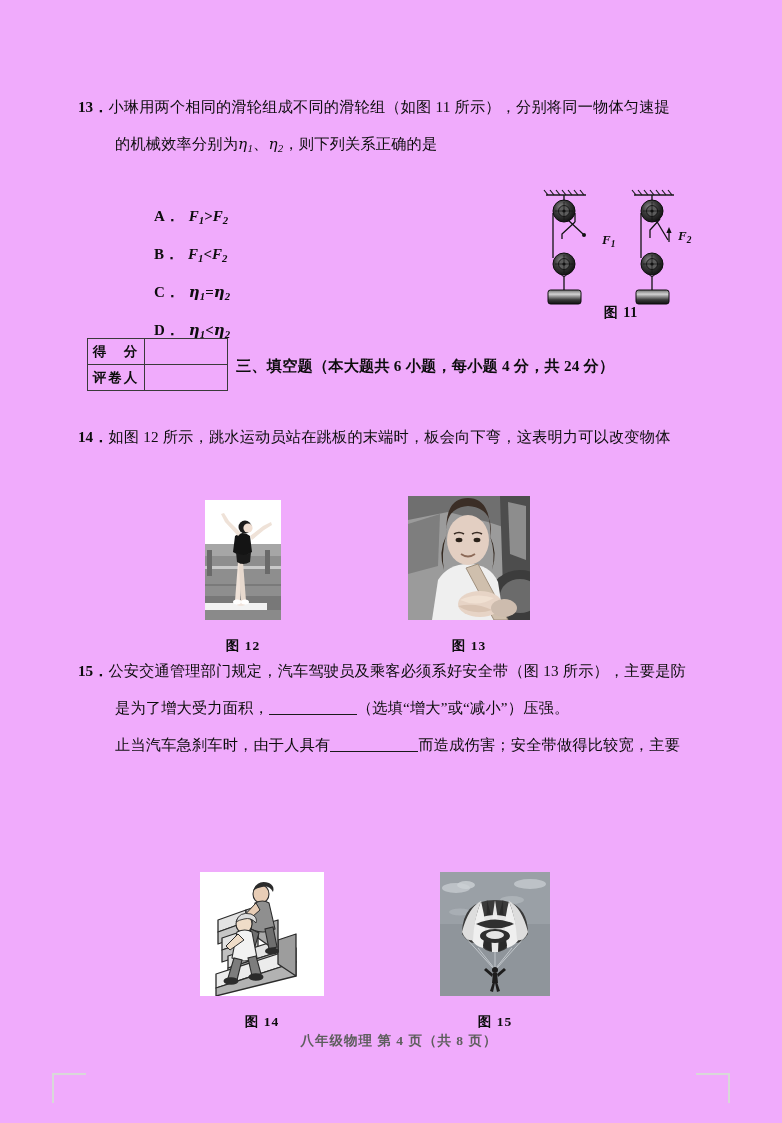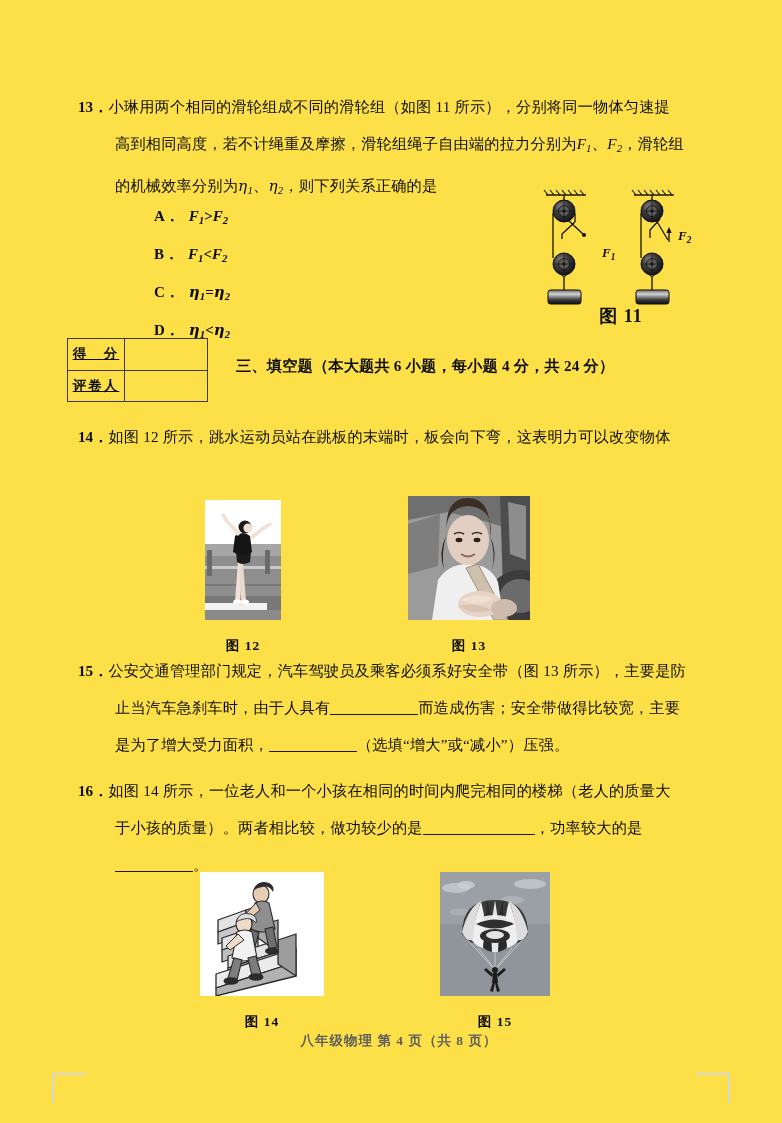--- a/index.html
+++ b/index.html
@@ -10,21 +10,21 @@
     background: #ffffff;
     font-family: "Liberation Serif", "DejaVu Serif", serif;
     color: #0d0d0d;
     position: relative;
     overflow: hidden;
   }
 
   .page {
     position: absolute;
     inset: 0;
-    background: #fde047;
+    background: #f0abfc;
   }
 
   
   .corner-mark {
     position: absolute;
     width: 34px;
     height: 30px;
     border-color: #d8d8d8;
     border-style: solid;
   }
@@ -72,28 +72,27 @@
     line-height: 34px;
     white-space: nowrap;
     font-weight: bold;
   }
   .opt-label { font-weight: bold; margin-right: 9px; }
   .opt-expr { font-weight: bold; }
 
   
   .score-box {
     position: absolute;
-    left: 67px;
+    left: 87px;
     top: 338px;
     width: 141px;
-    height: 64px;
+    height: 53px;
     border: 1.4px solid #3a3a3a;
     display: flex;
     flex-direction: column;
-    text-decoration: underline;
   }
   .score-row {
     flex: 1;
     display: flex;
     align-items: stretch;
   }
   .score-row + .score-row { border-top: 1.4px solid #3a3a3a; }
   .score-label {
     width: 57px;
     border-right: 1.4px solid #3a3a3a;
@@ -146,23 +145,20 @@
 <body>
 
 <div class="page">
 
   <div class="corner-mark corner-bl"></div>
   <div class="corner-mark corner-br"></div>
 
   <div class="question" style="top: 88px;">
     <span class="q-line">
       <span class="q-num">13．</span><span>小琳用两个相同的滑轮组成不同的滑轮组（如图 11 所示），分别将同一物体匀速提</span>
-    </span>
-    <span class="q-line indent">
-      <span>高到相同高度，若不计绳重及摩擦，滑轮组绳子自由端的拉力分别为</span><span class="mvar">F</span><span class="msub">1</span><span>、</span><span class="mvar">F</span><span class="msub">2</span><span>，滑轮组</span>
     </span>
     <span class="q-line indent">
       <span>的机械效率分别为</span><span class="eta">η</span><span class="msub">1</span><span>、</span><span class="eta">η</span><span class="msub">2</span><span>，则下列关系正确的是</span>
     </span>
   </div>
 
   <div class="options" style="top: 199px; margin-left: 44px;">
     <div class="opt">
       <span class="opt-label">A．</span><span class="opt-expr"><span class="mvar">F</span><span class="msub">1</span><span>&gt;</span><span class="mvar">F</span><span class="msub">2</span></span>
     </div>
@@ -256,27 +252,27 @@
         <circle cx="124" cy="78" r="5.5" fill="#5c5c5c" stroke="#0d0d0d" stroke-width="0.8"></circle>
         <circle cx="124" cy="78" r="1.6" fill="#111"></circle>
         <line x1="115" y1="78" x2="133" y2="78" stroke="#111" stroke-width="0.7"></line>
         <line x1="124" y1="69" x2="124" y2="87" stroke="#111" stroke-width="0.7"></line>
         <path d="M121 88 q3 5 6 0" stroke="#111" stroke-width="1.2" fill="none"></path>
         <line x1="124" y1="90" x2="124" y2="104" stroke="#111" stroke-width="1.3"></line>
         <rect x="108" y="104" width="33" height="14" rx="2.5" fill="url(#wg)" stroke="#0d0d0d" stroke-width="1"></rect>
       </g>
     </svg>
 
-    <div style="position:absolute; left:74px; top:46px; font-size:13px; font-weight:bold;margin-top:13px;">
+    <div style="position:absolute; left:74px; top:46px; font-size:13px; font-weight:bold;">
       <span class="mvar">F</span><span class="msub">1</span>
     </div>
     <div style="position:absolute; left:150px; top:42px; font-size:13px; font-weight:bold;">
       <span class="mvar">F</span><span class="msub">2</span>
     </div>
-    <div style="position:absolute; left:0; right:0; top:118px; text-align:center; font-size:18px; font-weight:bold; letter-spacing:1px;">图 11</div>
+    <div style="position:absolute; left:0; right:0; top:118px; text-align:center; font-size:14px; font-weight:bold; letter-spacing:1px;">图 11</div>
   </div>
 
   <div class="score-box">
     <div class="score-row">
       <div class="score-label">得　分</div>
       <div class="score-field"></div>
     </div>
     <div class="score-row">
       <div class="score-label">评卷人</div>
       <div class="score-field"></div>
@@ -358,38 +354,27 @@
       <ellipse cx="96" cy="112" rx="13" ry="9" fill="#cdbcae"></ellipse>
     </svg>
     <div class="fig-cap">图 13</div>
   </div>
 
   <div class="question" style="top: 652px;">
     <span class="q-line">
       <span class="q-num">15．</span><span>公安交通管理部门规定，汽车驾驶员及乘客必须系好安全带（图 13 所示），主要是防</span>
     </span>
     <span class="q-line indent">
+      <span>是为了增大受力面积，</span><span class="blank-line bl-mid"></span><span>（选填“增大”或“减小”）压强。</span>
+    </span>
+    <span class="q-line indent">
       <span>止当汽车急刹车时，由于人具有</span><span class="blank-line bl-mid"></span><span>而造成伤害；安全带做得比较宽，主要</span>
     </span>
-    <span class="q-line indent">
-      <span>是为了增大受力面积，</span><span class="blank-line bl-mid"></span><span>（选填“增大”或“减小”）压强。</span>
-    </span>
-  </div>
-
-  <div class="question" style="top: 772px;">
-    <span class="q-line">
-      <span class="q-num">16．</span><span>如图 14 所示，一位老人和一个小孩在相同的时间内爬完相同的楼梯（老人的质量大</span>
-    </span>
-    <span class="q-line indent">
-      <span>于小孩的质量）。两者相比较，做功较少的是</span><span class="blank-line bl-long"></span><span>，功率较大的是</span>
-    </span>
-    <span class="q-line indent">
-      <span class="blank-line bl-short"></span><span>。</span>
-    </span>
-  </div>
+  </div>
+
 
   <div class="figure" style="left: 200px; top: 872px;">
     <svg class="fig-img" width="124" height="124" viewBox="0 0 124 124">
       <rect x="0" y="0" width="124" height="124" fill="#ffffff"></rect>
 
       <g stroke="#2b2b2b" stroke-width="1.3" stroke-linejoin="round">
         <polygon points="18,48 46,38 46,50 18,60" fill="#e3e3e3"></polygon>
         <polygon points="18,60 46,50 46,62 18,72" fill="#c6c6c6"></polygon>
         <polygon points="22,66 58,54 58,66 22,78" fill="#e3e3e3"></polygon>
         <polygon points="22,78 58,66 58,78 22,90" fill="#c0c0c0"></polygon>

